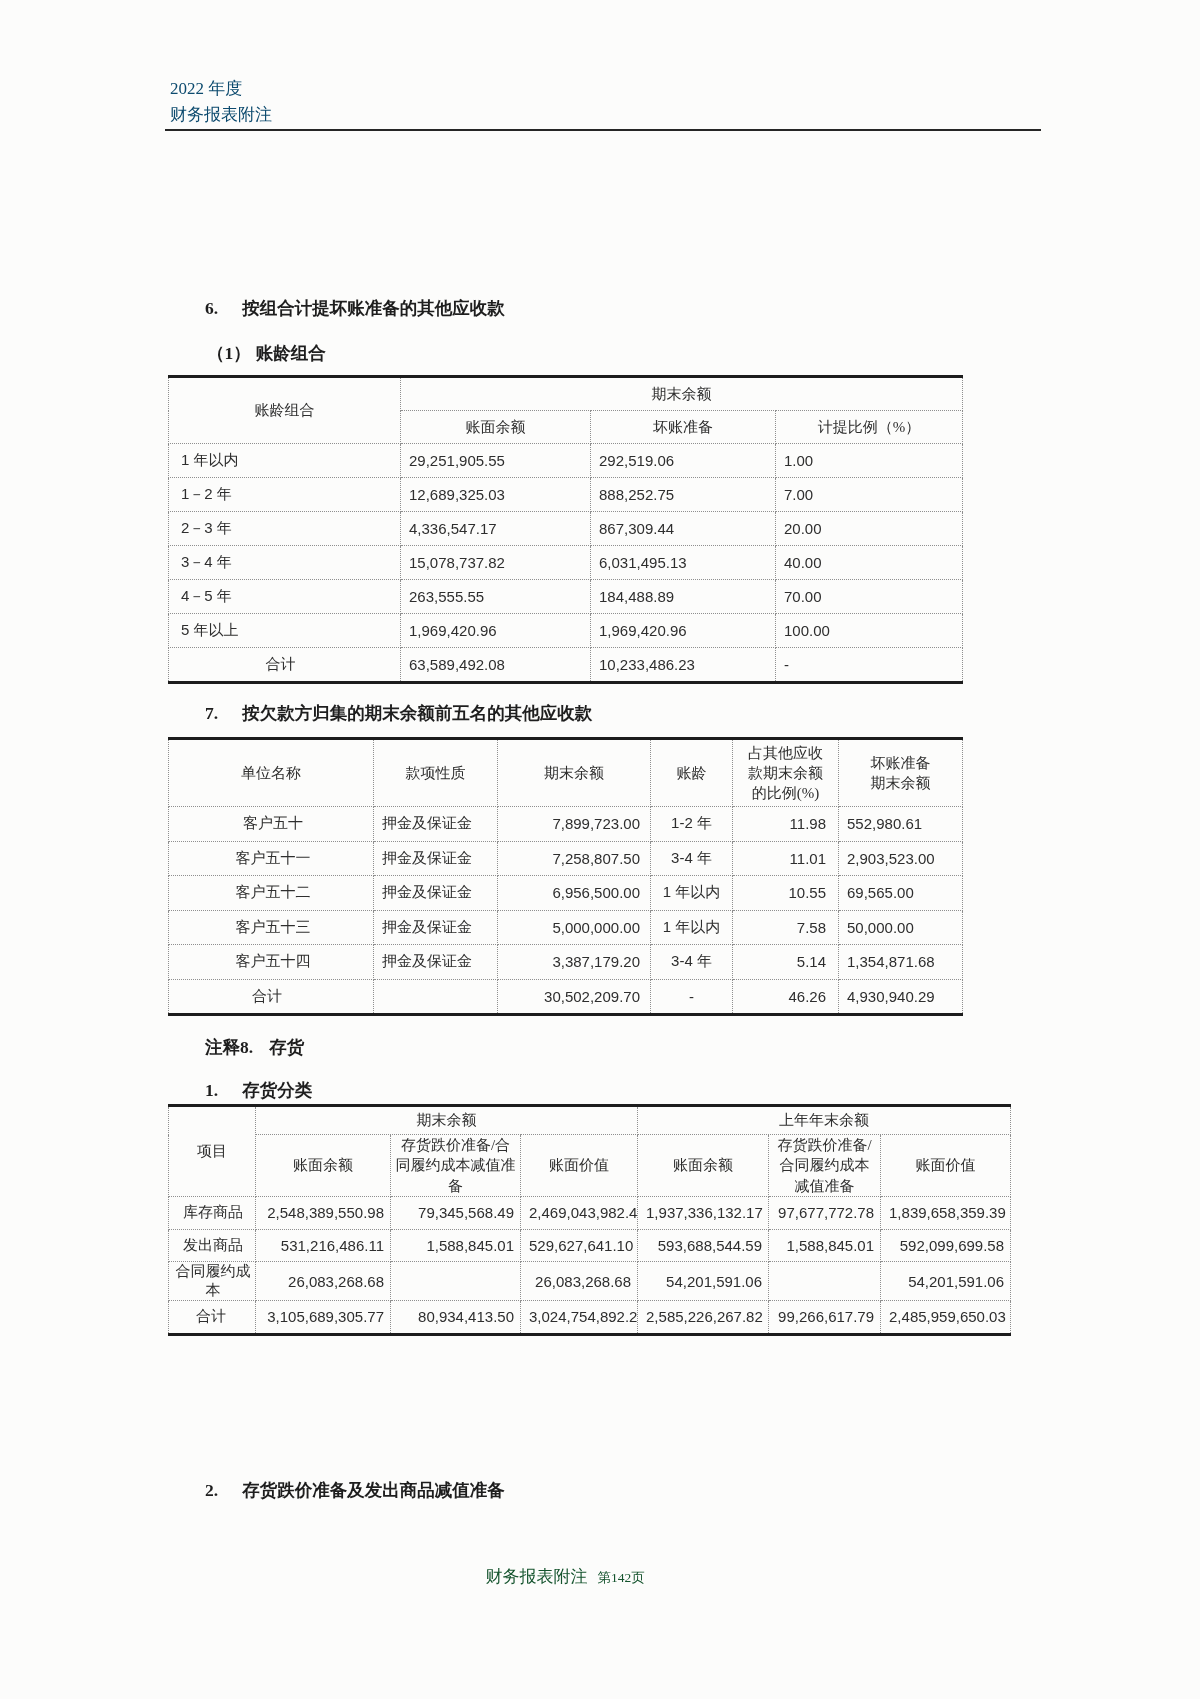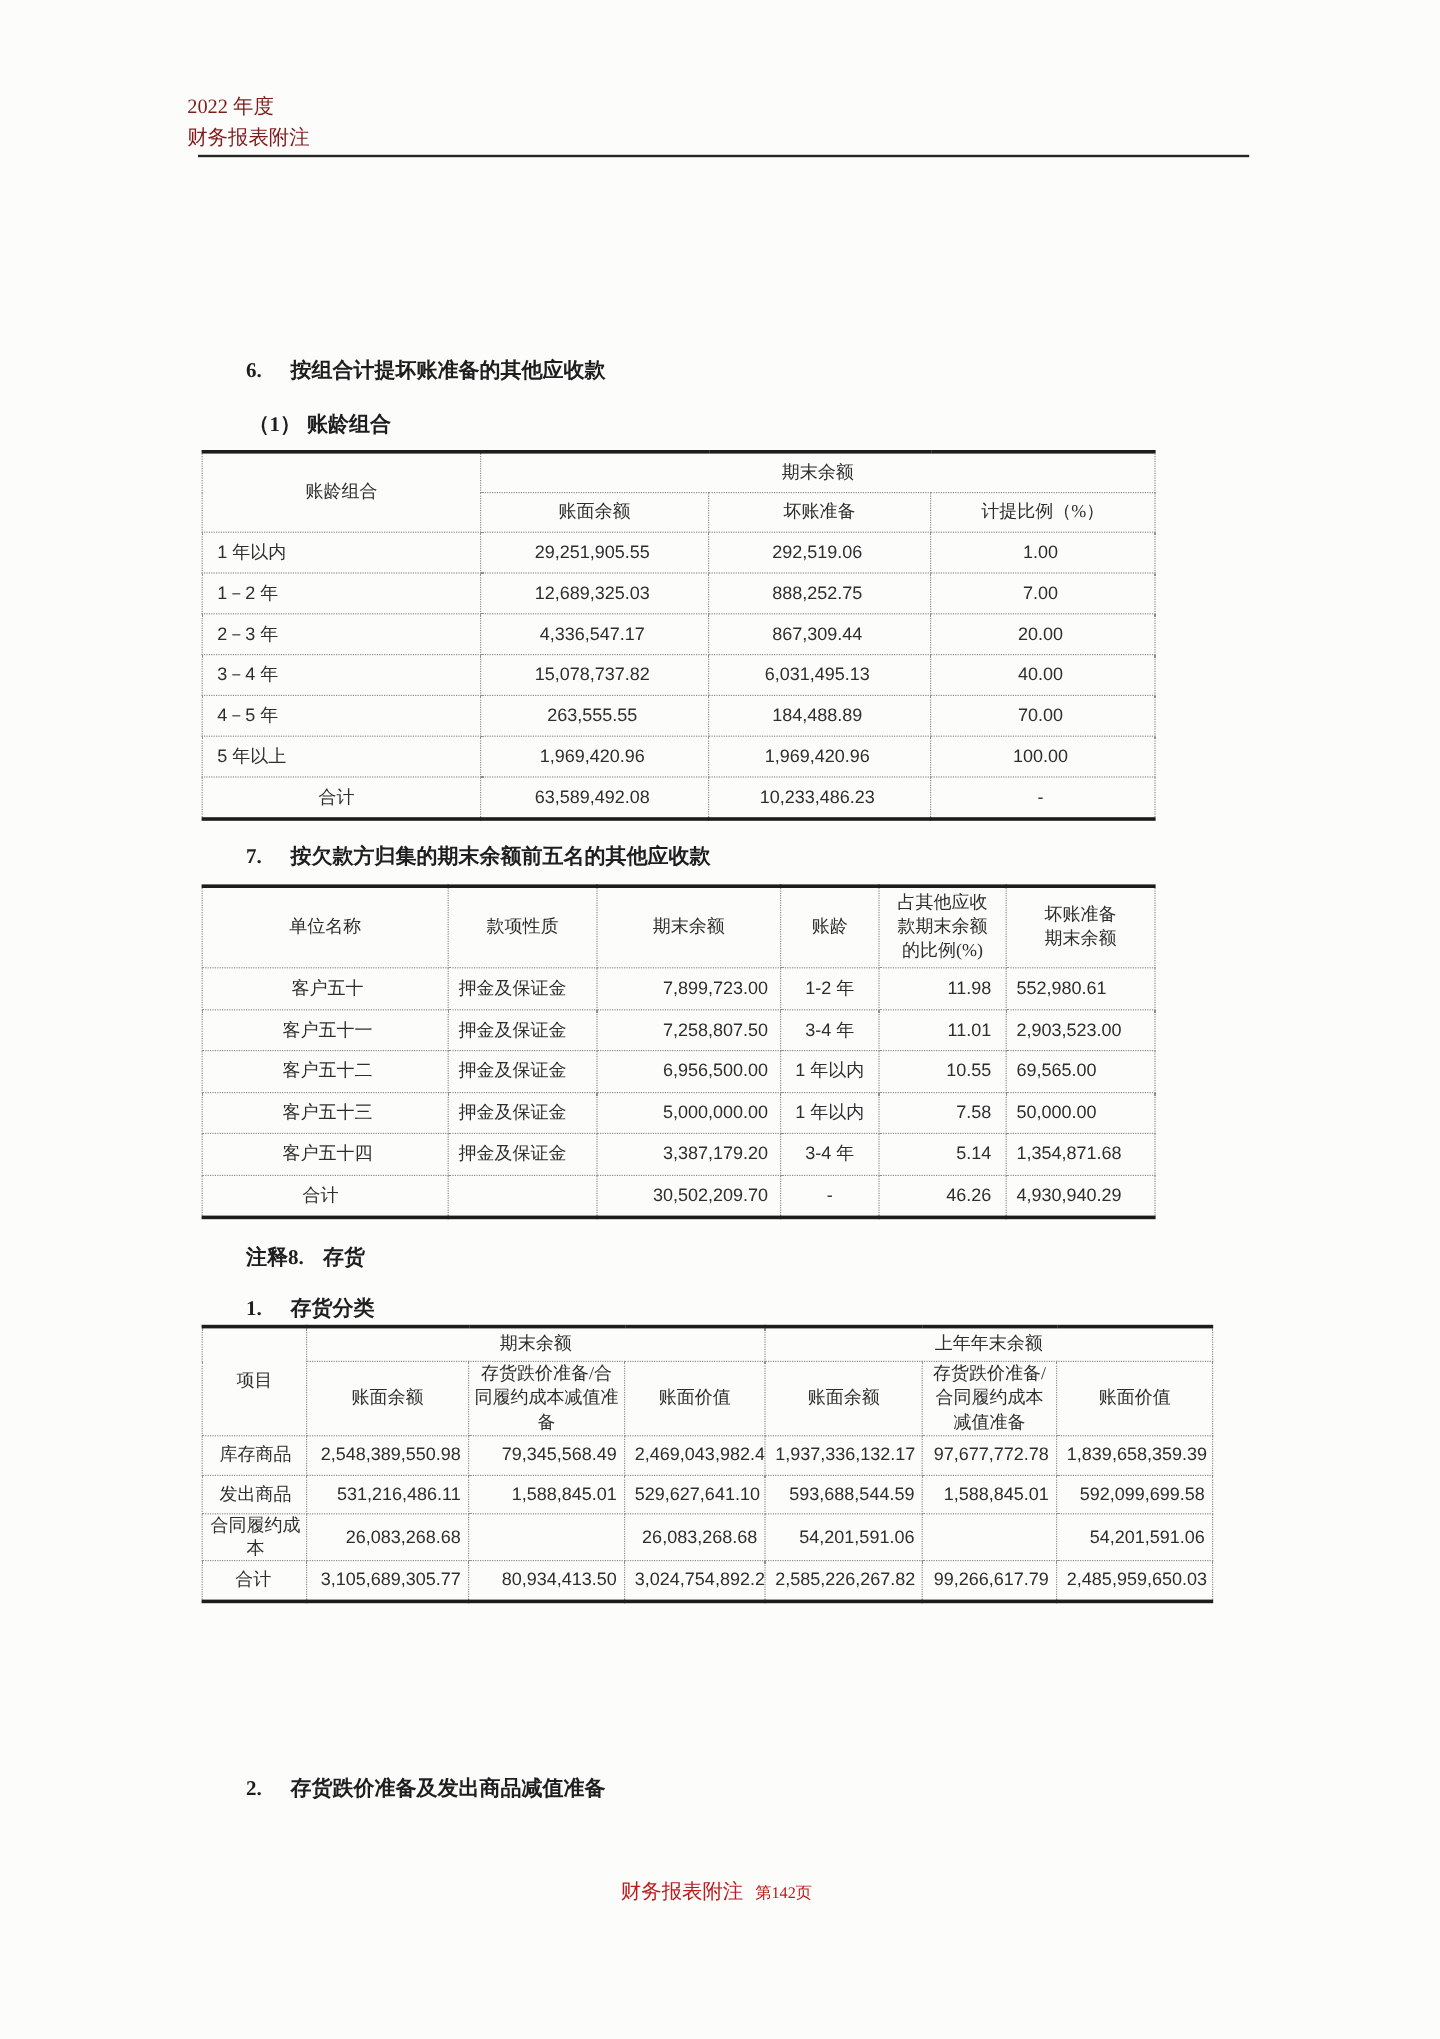--- a/index.html
+++ b/index.html
@@ -6,21 +6,21 @@
   .page{
     position:relative;
     width:1200px;height:1699px;
     margin:0 auto;
     background:#fcfcfb;
     font-family:"Liberation Serif","DejaVu Serif",serif;
     color:#262626;
     overflow:hidden;
   }
   
-  .doc-header{position:absolute;left:156px;top:76px;font-size:17px;line-height:26px;color:#7f1d1d;}
+  .doc-header{position:absolute;left:170px;top:76px;font-size:17px;line-height:26px;color:#0c4a6e;}
   .header-rule{position:absolute;left:165px;top:129px;width:876px;border-top:2.5px solid #262626;}
   
   .heading{position:absolute;display:flex;align-items:baseline;font-weight:bold;font-size:17.5px;color:#1e1e1e;}
   .heading .num{flex:0 0 auto;}
   .gap-lg{gap:24px;}
   .gap-md{gap:16px;}
   .gap-sm{gap:5px;}
   
   table.fin{
     position:absolute;
@@ -38,21 +38,21 @@
     overflow:hidden;
     color:#2e2e2e;
   }
   table.fin th{text-align:center;line-height:1.35;font-family:"Liberation Serif","DejaVu Serif",serif;}
   table.fin td{font-family:"Liberation Sans","DejaVu Sans","Liberation Serif",sans-serif;}
   
   .t1 thead tr:first-child th{height:32px;}
   .t1 thead tr:last-child th{height:32px;}
   .t1 td{height:33px;}
   .t1 td:nth-child(1){text-align:left;padding-left:12px;}
-  .t1 td:nth-child(n+2){text-align:center;padding-right:12px;}
+  .t1 td:nth-child(n+2){text-align:left;padding-right:12px;}
   .t1 tbody tr:last-child td:first-child{text-align:center;padding-left:0;}
   
   .t2 thead th{height:66px;}
   .t2 th:nth-child(5){padding:0 12px;}
   .t2 th:nth-child(6){padding:0 26px;}
   .t2 td{height:33.5px;}
   .t2 td:nth-child(1){text-align:center;padding-left:12px;}
   .t2 td:nth-child(2){text-align:left;padding-left:8px;}
   .t2 td:nth-child(3){text-align:right;padding-right:10px;}
   .t2 td:nth-child(4){text-align:center;}
@@ -61,21 +61,21 @@
   .t2 tbody tr:last-child td:first-child{text-align:center;padding-left:0;}
   
   .t3{font-size:13px;}
   .t3 thead tr:first-child th{height:27px;}
   .t3 thead tr:nth-child(2) th{height:61px;padding:0 4px;}
   .t3 td{height:31.5px;}
   .t3 td:first-child{text-align:center;padding-left:4px;padding-right:2px;}
   .t3 td:nth-child(n+2){text-align:right;padding-right:6px;}
   .t3 tbody tr:last-child td:first-child{text-align:center;padding-left:0;}
   
-  .doc-footer{position:absolute;top:1565px;left:0;width:1130px;text-align:center;color:#b91c1c;padding-left:32px;}
+  .doc-footer{position:absolute;top:1565px;left:0;width:1130px;text-align:center;color:#14532d;}
   .doc-footer .f-title{font-size:17px;}
   .doc-footer .f-page{font-size:13.5px;margin-left:10px;}
 </style>
 </head>
 <body>
 
 <div class="page">
 
   <div class="doc-header">
     <div>2022 年度</div>

